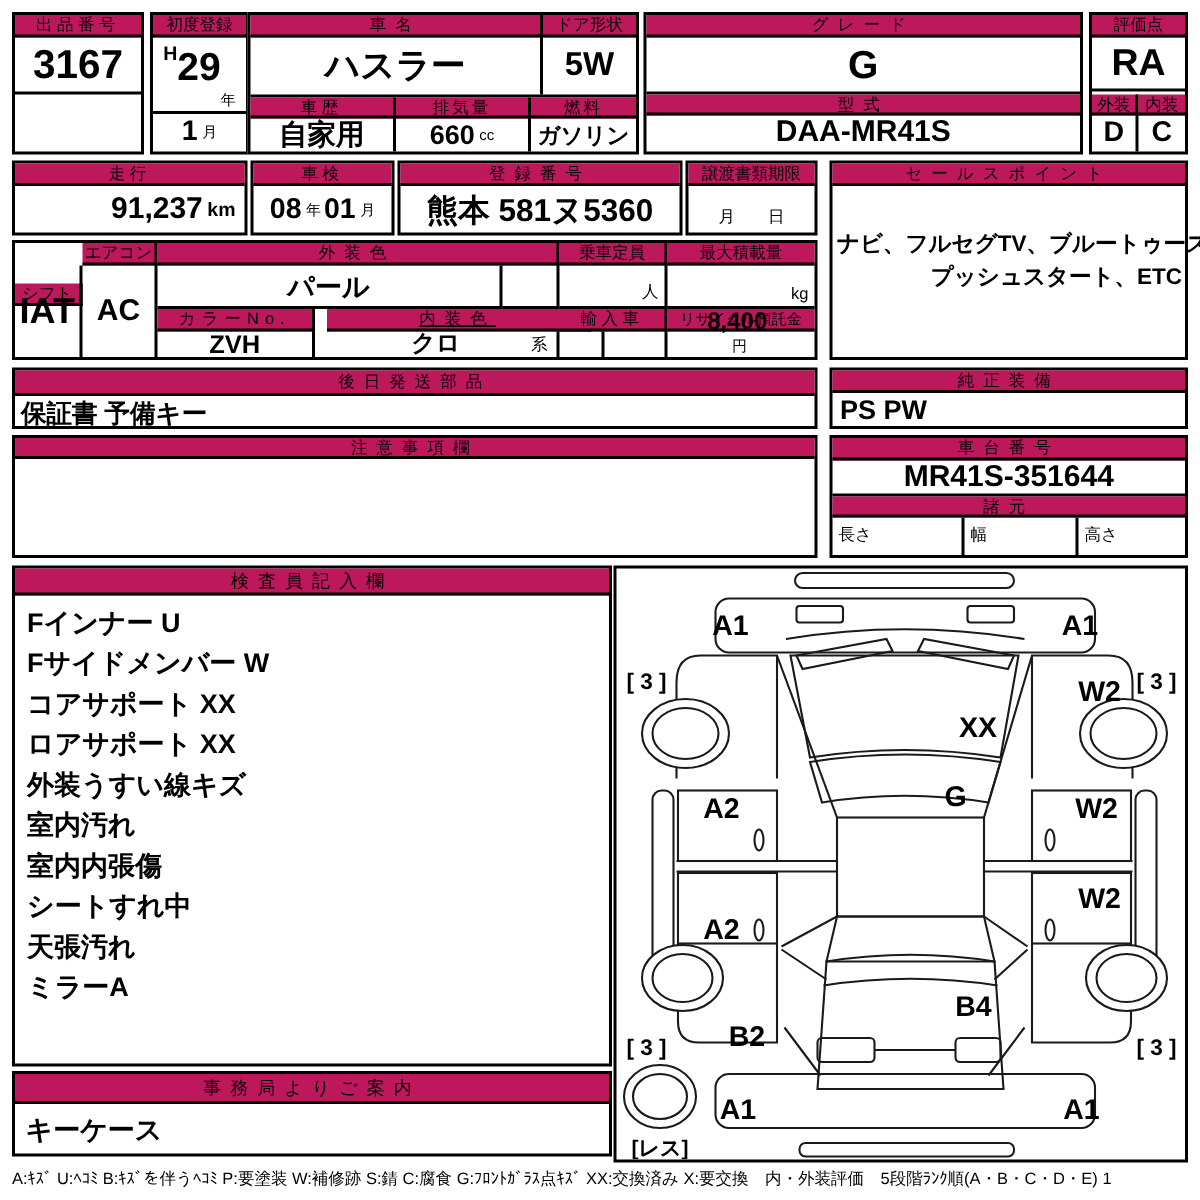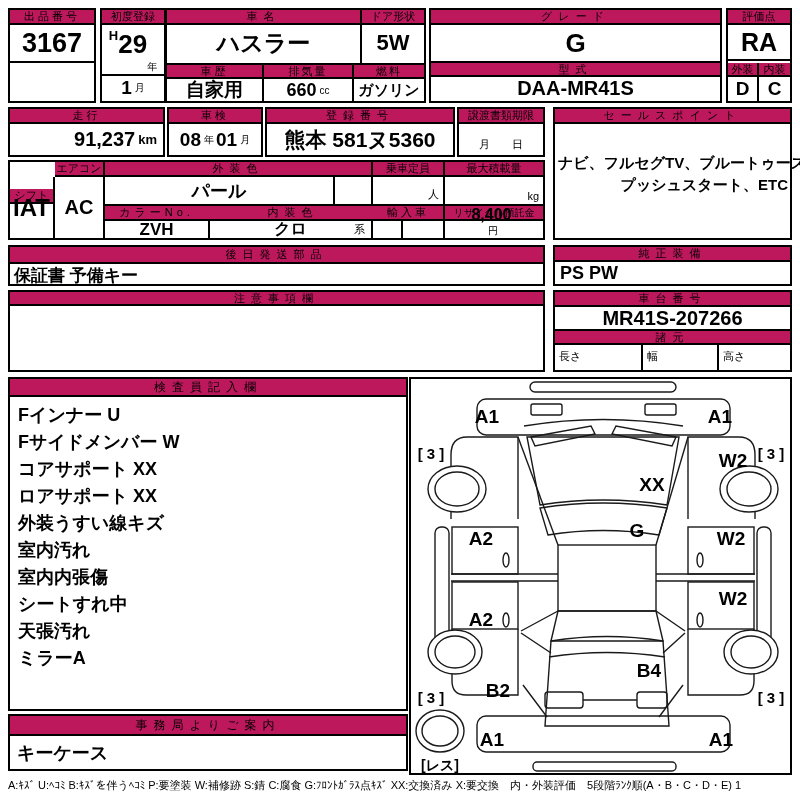--- a/index.html
+++ b/index.html
@@ -137,21 +137,21 @@
 
     <div class="v br abs" style="left:0;top:15px;width:45px;height:61px;font-size:24px;">IAT</div>
     <div class="v bb br abs" style="left:95px;top:15px;width:230px;height:29px;font-size:18px;">パール</div>
 
     <div class="v br abs" style="left:45px;top:15px;width:50px;height:61px;font-size:20px;">AC</div>
     <div class="bb br abs" style="left:325px;top:15px;width:38px;height:29px;"></div>
     <div class="v bb br right abs" style="left:363px;top:15px;width:72px;height:29px;font-size:11px;font-weight:normal;padding-right:4px;align-items:flex-end;padding-bottom:2px;">人</div>
     <div class="v bb right abs" style="left:435px;top:15px;width:98px;height:29px;font-size:11px;font-weight:normal;padding-right:4px;align-items:flex-end;padding-bottom:2px;">kg</div>
 
     <div class="hd bb br abs" style="left:95px;top:44px;width:105px;height:15px;letter-spacing:4px;">カラーNo.</div>
-    <div class="hd bb br wide abs" style="left:196px;top:44px;width:176px;height:15px;">内装色</div>
+    <div class="hd bb br wide abs" style="left:208px;top:44px;width:176px;height:15px;text-decoration:underline;">内装色</div>
     <div class="hd bb br abs" style="left:363px;top:44px;width:72px;height:15px;">輸入車</div>
     <div class="hd bb tight abs" style="left:435px;top:44px;width:98px;height:15px;font-size:10px;">リサイクル預託金</div>
 
     <div class="v br abs" style="left:95px;top:59px;width:105px;height:17px;font-size:17px;">ZVH</div>
     <div class="v br abs" style="left:200px;top:59px;width:163px;height:17px;">
       <span style="font-size:16px;">クロ</span>
         <span style="font-size:11px;font-weight:normal;position:absolute;right:6px;">系</span>
     </div>
     <div class="br abs" style="left:363px;top:59px;width:30px;height:17px;"></div>
     <div class="br abs" style="left:393px;top:59px;width:42px;height:17px;"></div>
@@ -171,21 +171,21 @@
     <div class="v left" style="height:22px;font-size:18px;padding-left:5px;">PS PW</div>
   </div>
 
   <div class="box" style="left:8px;top:290px;width:537px;height:82px;">
     <div class="hd bb wide" style="height:14px;">注意事項欄</div>
     <div style="height:63px;"></div>
   </div>
 
   <div class="box" style="left:553px;top:290px;width:239px;height:82px;">
     <div class="hd bb wide" style="height:15px;">車台番号</div>
-    <div class="v bb" style="height:24px;font-size:20px;">MR41S-207266</div>
+    <div class="v bb" style="height:24px;font-size:20px;">MR41S-351644</div>
     <div class="hd bb wide" style="height:14px;">諸元</div>
     <div class="abs" style="left:0;top:53px;width:235px;height:25px;">
       <div class="abs br" style="left:0;top:0;width:88px;height:25px;font-size:11px;padding:4px 0 0 4px;">長さ</div>
       <div class="abs br" style="left:88px;top:0;width:76px;height:25px;font-size:11px;padding:4px 0 0 4px;">幅</div>
       <div class="abs" style="left:164px;top:0;width:71px;height:25px;font-size:11px;padding:4px 0 0 4px;">高さ</div>
     </div>
   </div>
 
   <div class="box" style="left:8px;top:377px;width:400px;height:334px;">
     <div class="hd bb wide" style="height:18px;font-size:12px;">検査員記入欄</div>

